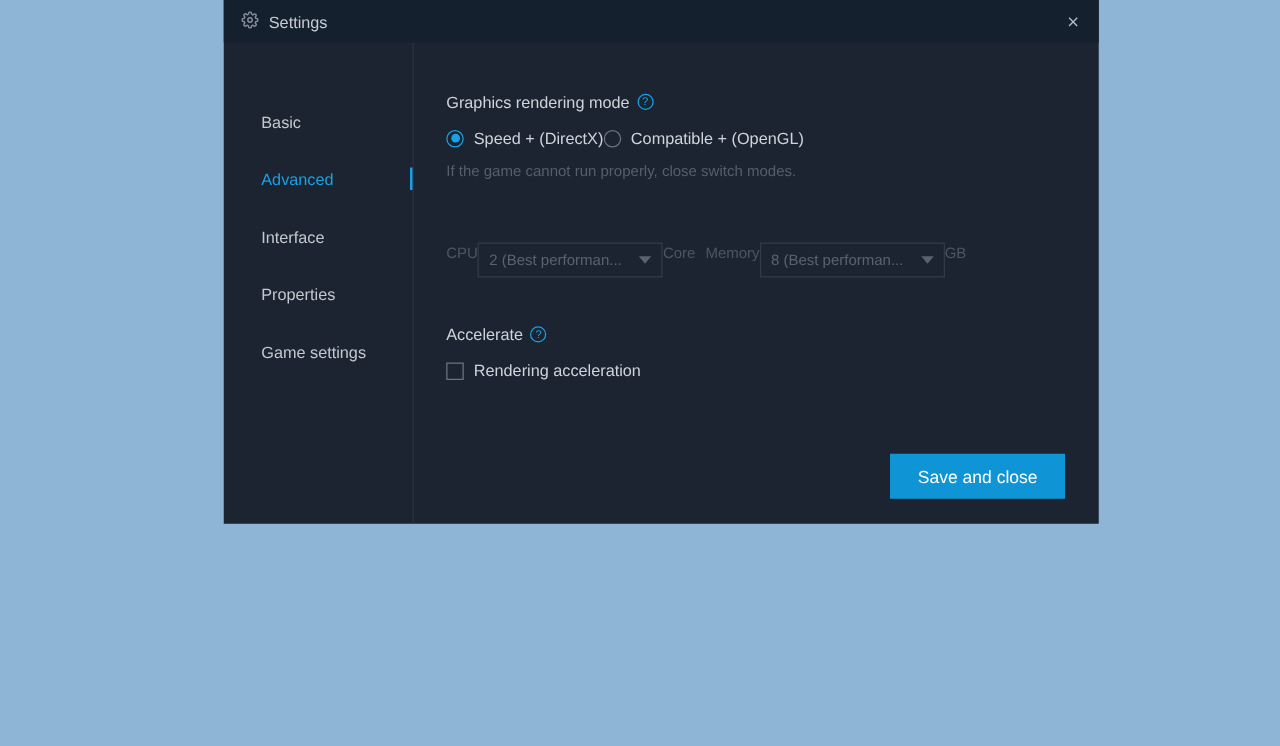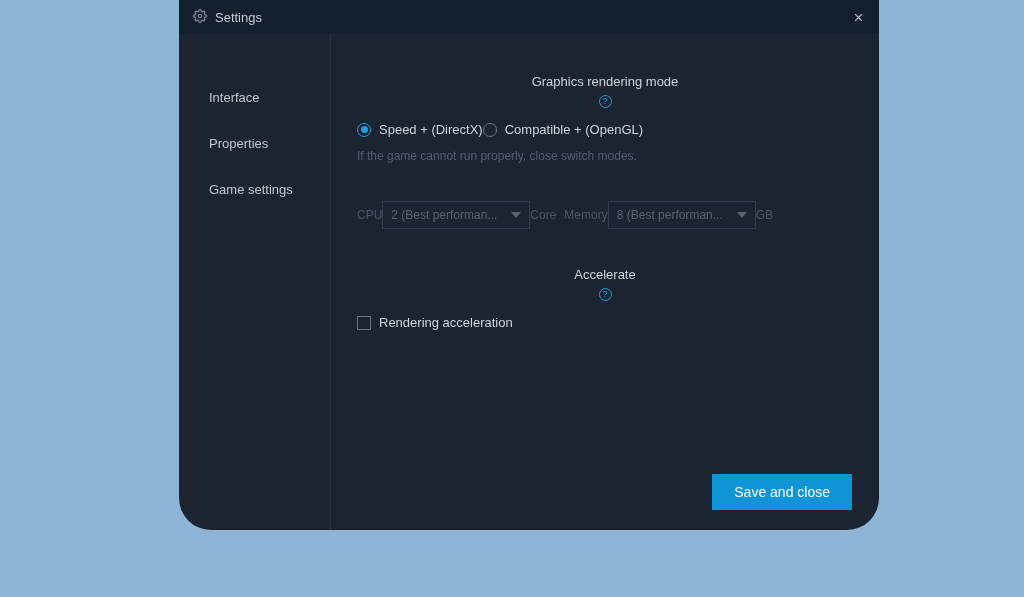--- a/index.html
+++ b/index.html
@@ -6,25 +6,24 @@
   html, body { width: 1024px; height: 597px; overflow: hidden; }
   body {
     background: #8fb5d6;
     font-family: "Segoe UI", Arial, sans-serif;
     font-size: 13px;
     color: #c4c8cf;
   }
   .win {
     position: absolute;
     left: 179px; top: 0;
-    width: 700px; height: 530px;
+    width: 700px; height: 419px;
     background: #1c2431;
     display: flex;
     flex-direction: column;
-    border-radius: 32px;
   }
   .titlebar {
     height: 34px;
     background: #14202e;
     display: flex;
     align-items: center;
     padding: 0 10px 0 14px;
     column-gap: 8px;
   }
   .titlebar .gear { flex: 0 0 auto; opacity: .7; }
@@ -59,21 +58,21 @@
     position: absolute;
     right: 0; top: 14px;
     width: 2px; height: 18px;
     background: #19a0e6;
   }
   .content {
     flex: 1 1 auto;
     padding: 40px 26px 0 26px;
     position: relative;
   }
-  .sect-title { color: #cfd4db; font-size: 13px; display: flex; align-items: center; gap: 6px; flex-direction: column; }
+  .sect-title { color: #cfd4db; font-size: 13px; display: flex; align-items: center; gap: 6px; }
   .help {
     width: 13px; height: 13px; border-radius: 50%;
     border: 1px solid #19a0e6;
     display: inline-flex; align-items: center; justify-content: center;
     color: #19a0e6; font-size: 9px; line-height: 1; cursor: pointer;
   }
   .radio-row { display: flex; align-items: center; margin-top: 14px; }
   .radio {
     display: inline-flex; align-items: center; gap: 8px;
     cursor: pointer; color: #cfd4db;
@@ -99,20 +98,21 @@
     color: #4d5563; font-size: 12px;
   }
   .dropdown {
     height: 28px;
     border: 1px solid #313a48;
     background: transparent;
     display: inline-flex; align-items: center;
     padding: 0 8px; gap: 6px;
     color: #5a6270; cursor: default;
     min-width: 0;
+    margin-top: 12px;
   }
   .dropdown .txt { flex: 1 1 auto; white-space: nowrap; overflow: hidden; text-overflow: ellipsis; }
   .caret {
     width: 0; height: 0;
     border-left: 5px solid transparent;
     border-right: 5px solid transparent;
     border-top: 6px solid #5a6270;
   }
   .dd-cpu { width: 148px; }
   .dd-mem { width: 148px; }
@@ -153,20 +153,26 @@
       <svg width="13" height="13" viewBox="0 0 24 24" stroke="#b8bec7" stroke-width="2">
           <path d="M18 6 6 18M6 6l12 12"></path>
         </svg>
     </span>
   </div>
 
   <div class="body">
 
     <div class="sidebar">
       <div class="item">
+          <span>Basic</span>
+        </div>
+      <div class="item active">
+          <span>Advanced</span>
+        </div>
+      <div class="item">
           <span>Interface</span>
         </div>
       <div class="item">
           <span>Properties</span>
         </div>
       <div class="item">
           <span>Game settings</span>
         </div>
     </div>
 

